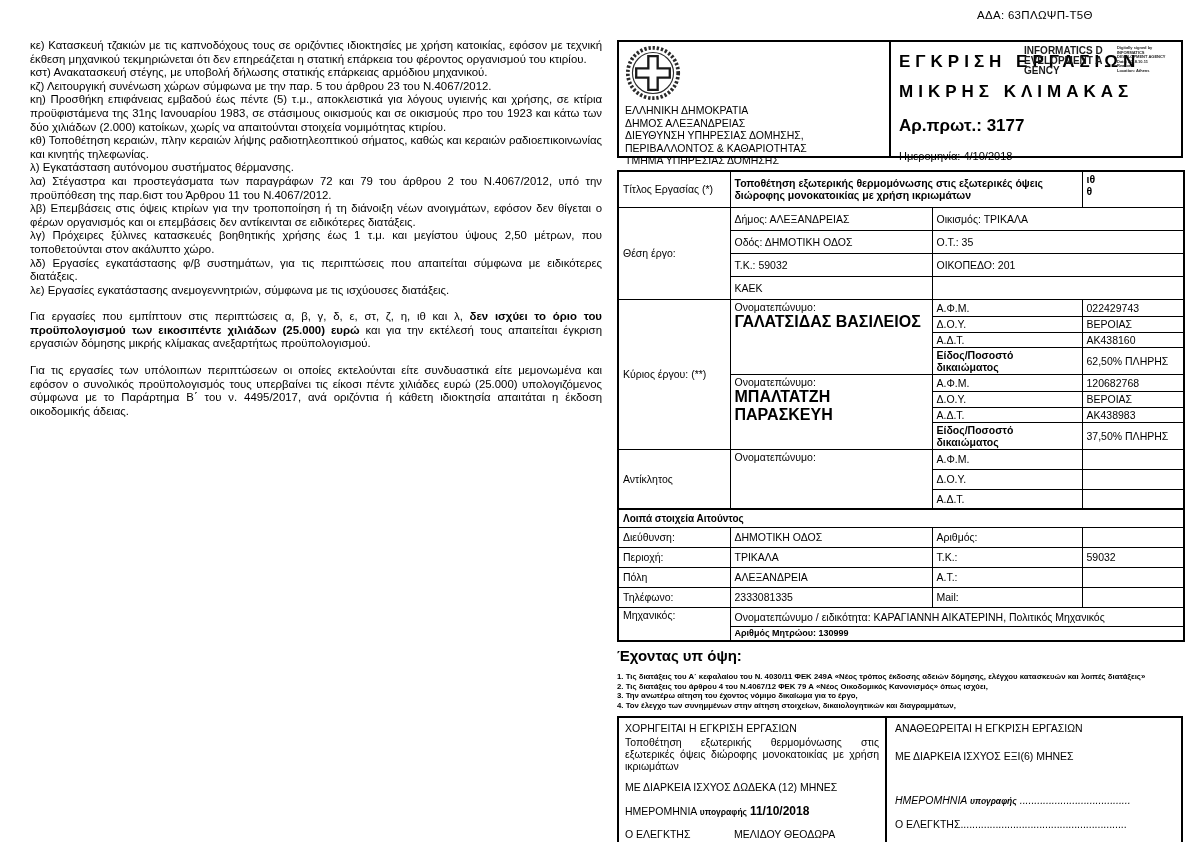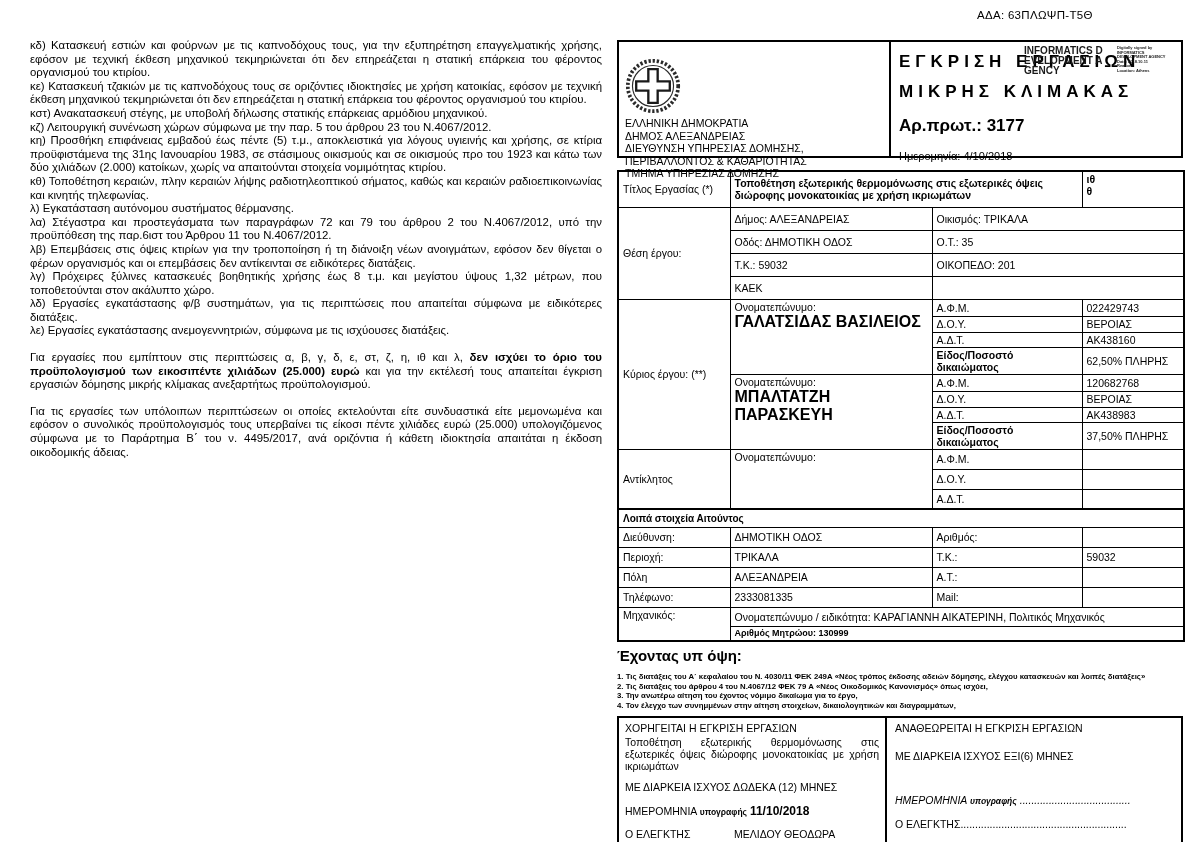--- a/index.html
+++ b/index.html
@@ -9,21 +9,21 @@
   }
   
   .ada{position:absolute;top:9px;left:977px;font-size:11.5px;letter-spacing:.3px;}
   
   .left-col{position:absolute;top:39px;left:30px;width:572px;font-size:11.4px;line-height:13.6px;text-align:justify;}
   .left-col p{margin:0;}
   .left-col p.gap{margin-top:13px;}
   
   .right-col{position:absolute;top:40px;left:617px;width:566px;}
   .hdr-box{border:2px solid #000;display:flex;height:118px;box-sizing:border-box;}
-  .hdr-left{width:270px;padding:16px 6px;box-sizing:border-box;}
+  .hdr-left{width:270px;padding:3px 6px;box-sizing:border-box;}
   .hdr-left .lines{font-size:10.5px;line-height:12.6px;margin-top:3px;}
   .hdr-right{flex:1;border-left:2px solid #000;padding:5px 8px;position:relative;box-sizing:border-box;}
   .doc-title{font-size:17px;font-weight:bold;letter-spacing:5px;line-height:30px;white-space:nowrap;}
   .protocol{font-size:17px;font-weight:bold;margin-top:9px;}
   .docdate{font-size:11px;margin-top:14px;}
   .stamp{position:absolute;top:4px;right:2px;display:flex;gap:11px;align-items:flex-start;}
   .stamp-agency{width:82px;font-size:10px;font-weight:bold;color:#1a1a1a;line-height:10px;word-break:break-all;text-transform:uppercase;}
   .stamp-details{width:62px;font-size:4px;line-height:4.6px;color:#1a1a1a;font-weight:bold;}
   
   table.form{border-collapse:collapse;table-layout:fixed;width:566px;margin-top:12px;border:2px solid #000;}
@@ -55,30 +55,29 @@
   .gr .insp-line{margin-top:12px;}
   
   .emblem{display:block;}
 </style>
 </head>
 <body>
 
 <div class="ada">ΑΔΑ: 63ΠΛΩΨΠ-Τ5Θ</div>
 
 <div class="left-col">
-  <p>κδ) Κατασκευή εστιών και φούρνων με τις καπνοδόχους τους, για την εξυπηρέτηση επαγγελματικής χρήσης, εφόσον με τεχνική έκθεση μηχανικού τεκμηριώνεται ότι δεν επηρεάζεται η στατική επάρκεια του φέροντος οργανισμού του κτιρίου.</p>
   <p>κε) Κατασκευή τζακιών με τις καπνοδόχους τους σε οριζόντιες ιδιοκτησίες με χρήση κατοικίας, εφόσον με τεχνική έκθεση μηχανικού τεκμηριώνεται ότι δεν επηρεάζεται η στατική επάρκεια του φέροντος οργανισμού του κτιρίου.</p>
   <p>κστ) Ανακατασκευή στέγης, με υποβολή δήλωσης στατικής επάρκειας αρμόδιου μηχανικού.</p>
   <p>κζ) Λειτουργική συνένωση χώρων σύμφωνα με την παρ. 5 του άρθρου 23 του Ν.4067/2012.</p>
   <p>κη) Προσθήκη επιφάνειας εμβαδού έως πέντε (5) τ.μ., αποκλειστικά για λόγους υγιεινής και χρήσης, σε κτίρια προϋφιστάμενα της 31ης Ιανουαρίου 1983, σε στάσιμους οικισμούς και σε οικισμούς προ του 1923 και κάτω των δύο χιλιάδων (2.000) κατοίκων, χωρίς να απαιτούνται στοιχεία νομιμότητας κτιρίου.</p>
   <p>κθ) Τοποθέτηση κεραιών, πλην κεραιών λήψης ραδιοτηλεοπτικού σήματος, καθώς και κεραιών ραδιοεπικοινωνίας και κινητής τηλεφωνίας.</p>
   <p>λ) Εγκατάσταση αυτόνομου συστήματος θέρμανσης.</p>
   <p>λα) Στέγαστρα και προστεγάσματα των παραγράφων 72 και 79 του άρθρου 2 του Ν.4067/2012, υπό την προϋπόθεση της παρ.6ιστ του Άρθρου 11 του Ν.4067/2012.</p>
   <p>λβ) Επεμβάσεις στις όψεις κτιρίων για την τροποποίηση ή τη διάνοιξη νέων ανοιγμάτων, εφόσον δεν θίγεται ο φέρων οργανισμός και οι επεμβάσεις δεν αντίκεινται σε ειδικότερες διατάξεις.</p>
-  <p>λγ) Πρόχειρες ξύλινες κατασκευές βοηθητικής χρήσης έως 8 τ.μ. και μεγίστου ύψους 1,32 μέτρων, που τοποθετούνται στον ακάλυπτο χώρο.</p>
+  <p>λγ) Πρόχειρες ξύλινες κατασκευές βοηθητικής χρήσης έως 1 τ.μ. και μεγίστου ύψους 2,50 μέτρων, που τοποθετούνται στον ακάλυπτο χώρο.</p>
   <p>λδ) Εργασίες εγκατάστασης φ/β συστημάτων, για τις περιπτώσεις που απαιτείται σύμφωνα με ειδικότερες διατάξεις.</p>
   <p>λε) Εργασίες εγκατάστασης ανεμογεννητριών, σύμφωνα με τις ισχύουσες διατάξεις.</p>
   <p class="gap"><span>Για εργασίες που εμπίπτουν στις περιπτώσεις α, β, γ, δ, ε, στ, ζ, η, ιθ και λ, </span><b>δεν ισχύει το όριο του προϋπολογισμού των εικοσιπέντε χιλιάδων (25.000) ευρώ</b><span> και για την εκτέλεσή τους απαιτείται έγκριση εργασιών δόμησης μικρής κλίμακας ανεξαρτήτως προϋπολογισμού.</span></p>
   <p class="gap">Για τις εργασίες των υπόλοιπων περιπτώσεων οι οποίες εκτελούνται είτε συνδυαστικά είτε μεμονωμένα και εφόσον ο συνολικός προϋπολογισμός τους υπερβαίνει τις είκοσι πέντε χιλιάδες ευρώ (25.000) υπολογιζόμενος σύμφωνα με το Παράρτημα Β΄ του ν. 4495/2017, ανά οριζόντια ή κάθετη ιδιοκτησία απαιτάται η έκδοση οικοδομικής άδειας.</p>
 </div>
 
 <div class="right-col">
 
   <div class="hdr-box">
     <div class="hdr-left">
@@ -126,21 +125,21 @@
         <tr style="height:36px">
       <td class="lab">Τίτλος Εργασίας (*)</td>
       <td class="bold" colspan="2" style="line-height:12px">Τοποθέτηση εξωτερικής θερμομόνωσης στις εξωτερικές όψεις διώροφης μονοκατοικίας με χρήση ικριωμάτων</td>
       <td class="bold" style="vertical-align:top;line-height:12px">
             <div>ιθ</div>
             <div>θ</div>
           </td>
     </tr>
 
     <tr style="height:23px">
-      <td class="lab" rowspan="4">Θέση έργου:</td>
+      <td class="lab" rowspan="4">Θέση έργο:</td>
       <td>Δήμος: ΑΛΕΞΑΝΔΡΕΙΑΣ</td>
       <td colspan="2">Οικισμός: ΤΡΙΚΑΛΑ</td>
     </tr>
     <tr style="height:23px">
       <td>Οδός: ΔΗΜΟΤΙΚΗ ΟΔΟΣ</td>
       <td colspan="2">Ο.Τ.: 35</td>
     </tr>
     <tr style="height:23px">
       <td>Τ.Κ.: 59032</td>
       <td colspan="2">ΟΙΚΟΠΕΔΟ: 201</td>

